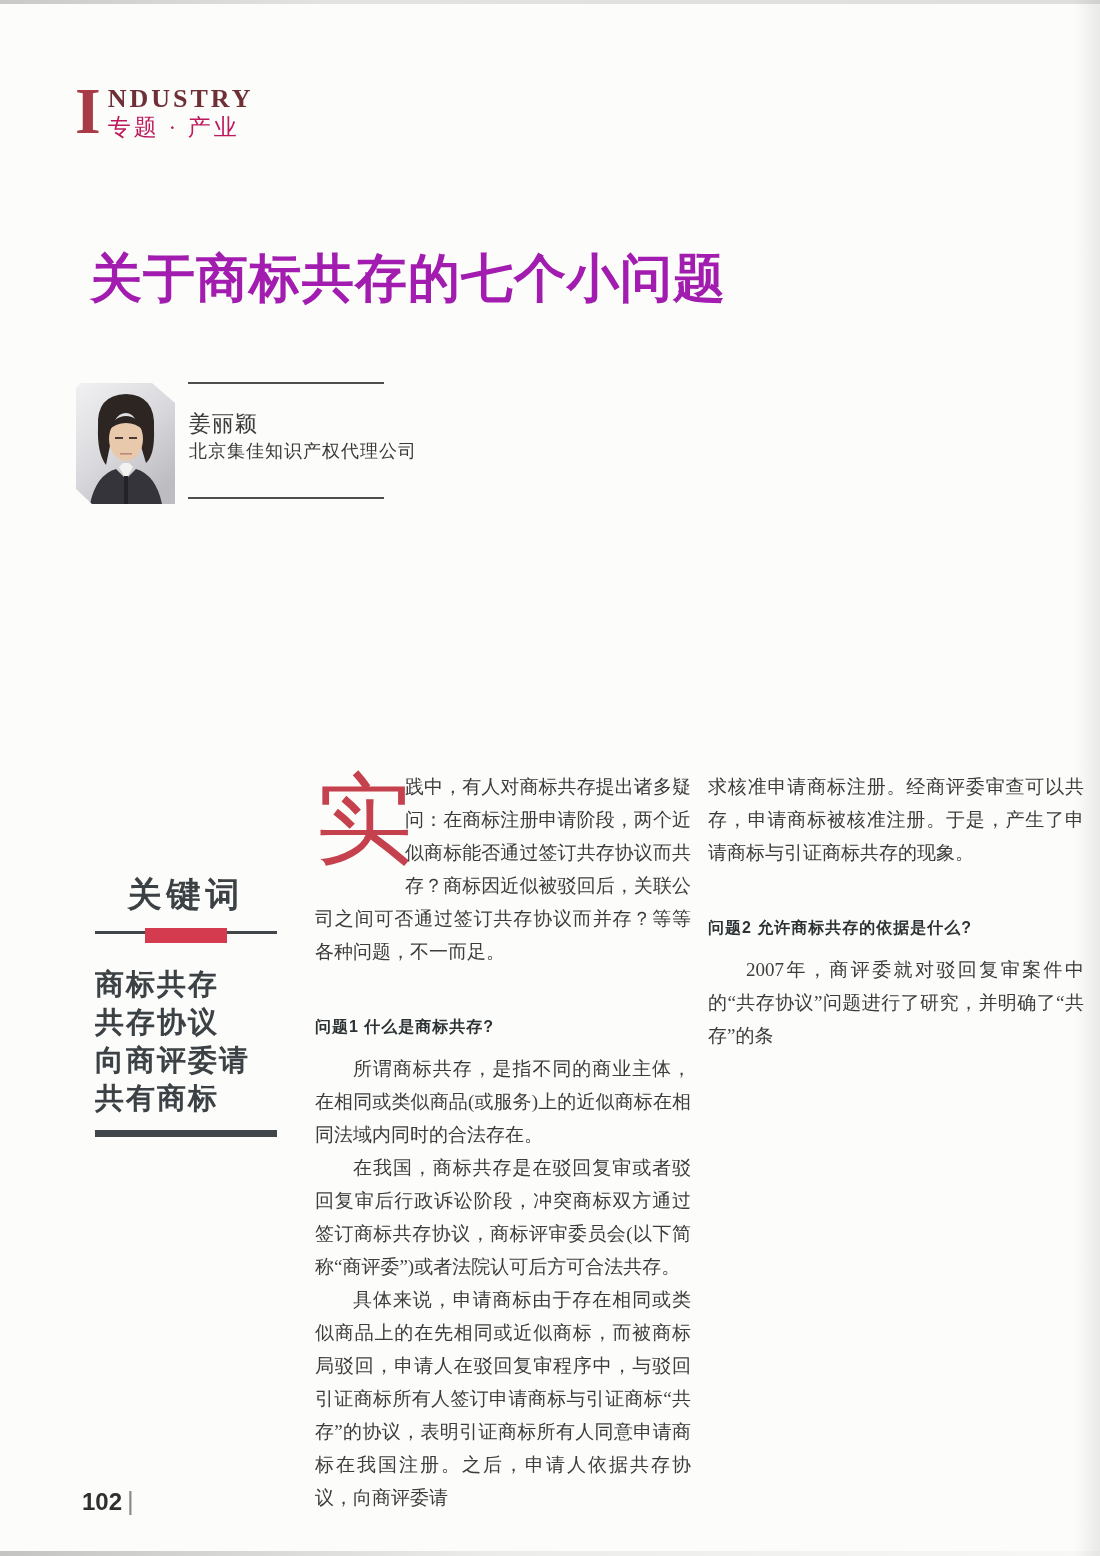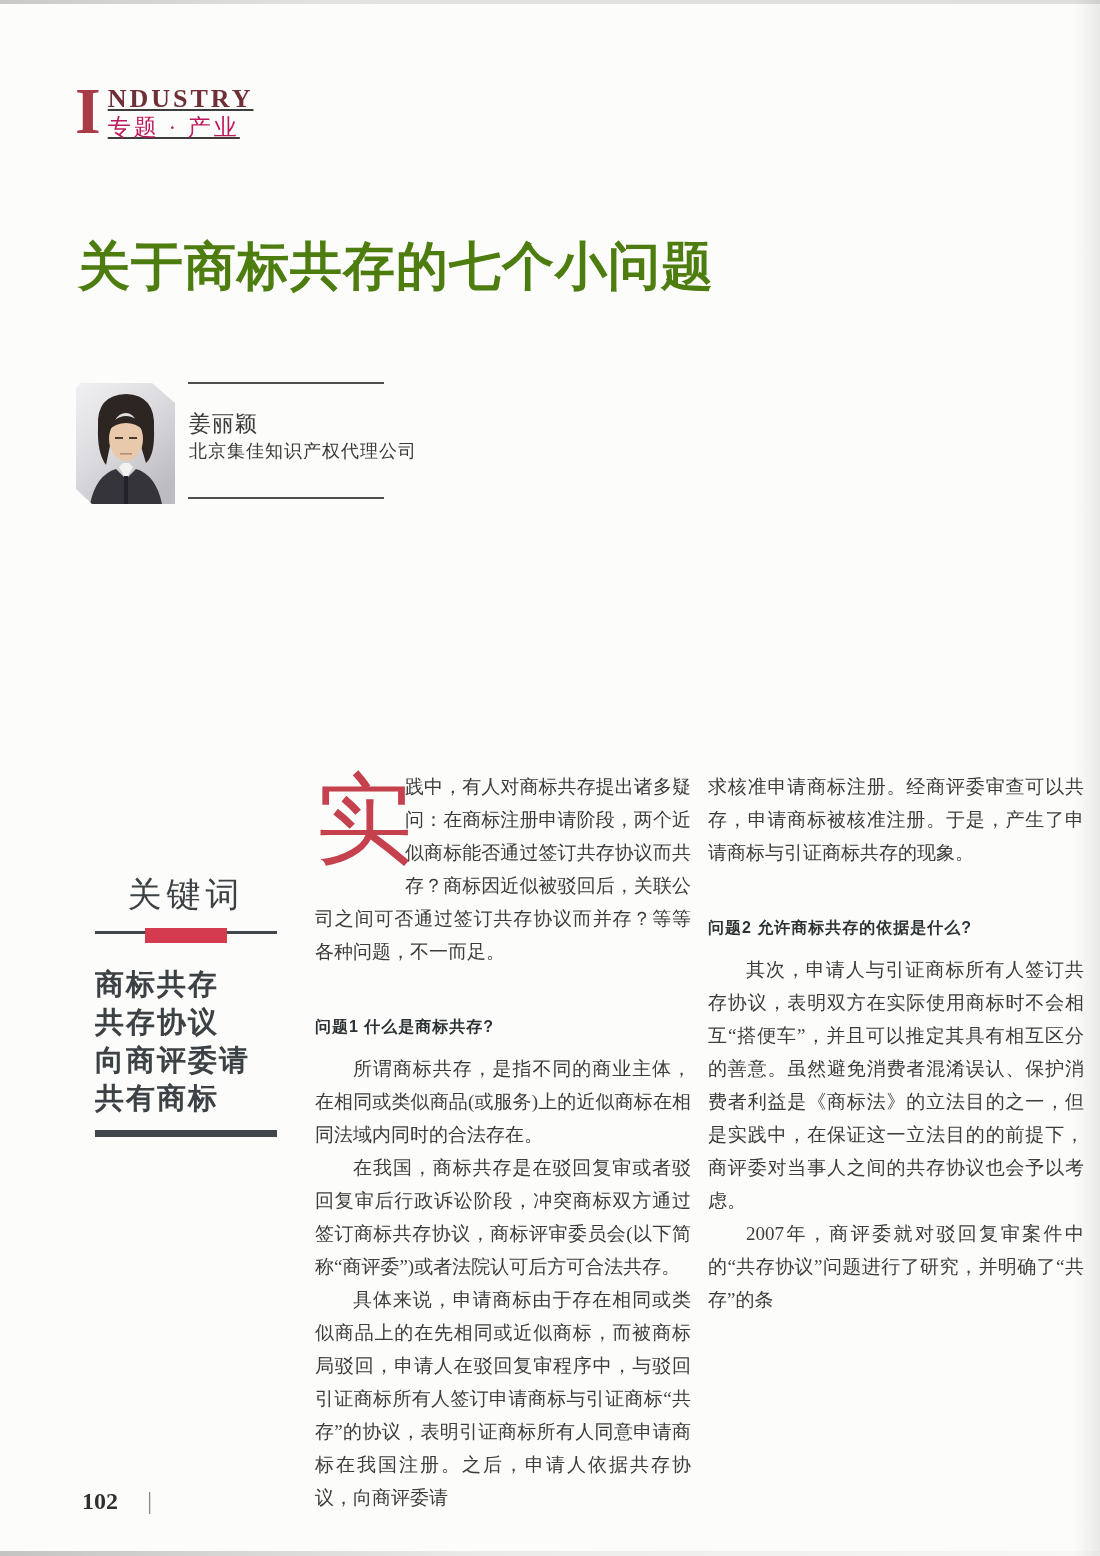--- a/index.html
+++ b/index.html
@@ -15,53 +15,53 @@
     background:linear-gradient(to right,rgba(120,120,118,0) 0%,rgba(120,120,118,0.14) 100%);}
   .scan-bottom{position:absolute;left:0;bottom:0;width:1100px;height:5px;
     background:linear-gradient(to right,rgba(140,140,138,0.5),rgba(160,160,158,0.18) 45%,rgba(160,160,158,0.05));}
 
   
   .masthead{position:absolute;left:75px;top:82px;display:flex;align-items:flex-start;}
   .masthead-i{
     font-family:"Liberation Serif","DejaVu Serif",serif;
     font-size:66px;line-height:58px;font-weight:700;color:#a93b46;
     margin-right:7px;}
-  .masthead-right{padding-top:4px;text-decoration:underline;}
+  .masthead-right{padding-top:4px;}
   .masthead-rest{
     font-family:"Liberation Serif","DejaVu Serif",serif;
     font-size:26px;line-height:26px;letter-spacing:3px;color:#6e2f37;font-weight:700;}
   .masthead-sub{
     font-size:23px;line-height:27px;letter-spacing:3px;color:#be185d;margin-top:2px;}
 
   
   .article-title{
-    position:absolute;left:74px;top:232px;margin:4px;width:960px;
+    position:absolute;left:74px;top:232px;margin:16px;width:960px;
     font-family:"Liberation Sans","DejaVu Sans",sans-serif;
-    font-size:52px;line-height:60px;font-weight:700;letter-spacing:1px;color:#4d7c0f;}
+    font-size:52px;line-height:60px;font-weight:700;letter-spacing:1px;color:#a21caf;}
 
   
   .author{position:absolute;left:76px;top:383px;}
   .author-photo{position:absolute;left:0;top:0;width:99px;height:121px;}
   .author-photo svg{display:block;}
   .author-rule{position:absolute;left:112px;width:196px;height:2px;background:#4e4e4e;}
   .rule-top{top:-1px;}
   .rule-bottom{top:114px;}
   .author-name{
     position:absolute;left:113px;top:26px;
     font-family:"Liberation Sans","DejaVu Sans",sans-serif;
     font-size:22px;color:#3a3a3a;letter-spacing:1px;white-space:nowrap;}
   .author-affil{
     position:absolute;left:113px;top:56px;
     font-family:Liberation Sans, sans-serif;
     font-size:18px;color:#3a3a3a;letter-spacing:1px;white-space:nowrap;}
 
   
   .keywords{position:absolute;left:95px;top:872px;width:182px;}
   .keywords-heading{
-    font-size:34px;font-weight:400;color:#3b4144;letter-spacing:5px;
+    font-size:34px;font-weight:700;color:#3b4144;letter-spacing:5px;
     text-align:center;margin:0 0 10px 0;}
   .keywords-rule{position:relative;height:16px;margin-bottom:22px;}
   .keywords-rule .thin{position:absolute;left:0;top:3px;width:182px;height:3px;background:#41464a;}
   .keywords-rule .red{position:absolute;left:50px;top:0;width:82px;height:15px;background:#d43b4f;}
   .keywords-list{margin:0;padding:0;list-style:none;}
   .keywords-list li{
     font-size:29px;font-weight:700;color:#3b4144;letter-spacing:2px;
     line-height:37px;margin-bottom:1px;}
   .keywords-bottom{width:182px;height:7px;background:#41464a;margin-top:13px;}
 
@@ -77,22 +77,22 @@
     font-size:98px;line-height:92px;color:#c4414d;
     margin:4px 6px 0 0;font-weight:400;}
   .q-heading{
     font-family:"Liberation Sans","DejaVu Sans",sans-serif;
     font-size:16px;font-weight:700;color:#2c3234;letter-spacing:1px;
     margin:44px 0 10px 0 !important;line-height:30px;text-align:left;}
   .q-heading.tall{margin-top:50px !important;}
 
   
   .pagenum{position:absolute;left:82px;top:1486px;
-    font-family:Liberation Serif, serif;
-    font-size:24px;font-weight:700;color:#2f2f2f;display:flex;align-items:center;gap:24px;}
+    font-family:Liberation Sans, sans-serif;
+    font-size:24px;font-weight:700;color:#2f2f2f;display:flex;align-items:center;}
   .pagenum .num{letter-spacing:0px;}
   .pagenum .bar{font-weight:400;color:#8a8a8a;margin-left:5px;font-size:26px;}
 </style>
 </head>
 <body>
 
 <div>
 
   <div class="scan-top"></div>
   <div class="scan-right"></div>
@@ -166,21 +166,20 @@
     </p>
     <p class="q-heading">问题1 什么是商标共存?</p>
     <p class="para-indent">所谓商标共存，是指不同的商业主体，在相同或类似商品(或服务)上的近似商标在相同法域内同时的合法存在。</p>
     <p class="para-indent">在我国，商标共存是在驳回复审或者驳回复审后行政诉讼阶段，冲突商标双方通过签订商标共存协议，商标评审委员会(以下简称“商评委”)或者法院认可后方可合法共存。</p>
     <p class="para-indent">具体来说，申请商标由于存在相同或类似商品上的在先相同或近似商标，而被商标局驳回，申请人在驳回复审程序中，与驳回引证商标所有人签订申请商标与引证商标“共存”的协议，表明引证商标所有人同意申请商标在我国注册。之后，申请人依据共存协议，向商评委请</p>
   </div>
 
   <div class="col col2">
     <p>求核准申请商标注册。经商评委审查可以共存，申请商标被核准注册。于是，产生了申请商标与引证商标共存的现象。</p>
     <p class="q-heading">问题2 允许商标共存的依据是什么?</p>
-    <p class="para-indent">其次，申请人与引证商标所有人签订共存协议，表明双方在实际使用商标时不会相互“搭便车”，并且可以推定其具有相互区分的善意。虽然避免消费者混淆误认、保护消费者利益是《商标法》的立法目的之一，但是实践中，在保证这一立法目的的前提下，商评委对当事人之间的共存协议也会予以考虑。</p>
     <p class="para-indent">2007年，商评委就对驳回复审案件中的“共存协议”问题进行了研究，并明确了“共存”的条</p>
   </div>
 
   <div class="pagenum">
     <span class="num">102</span>
     <span class="bar">|</span>
   </div>
 
 </div>
 

